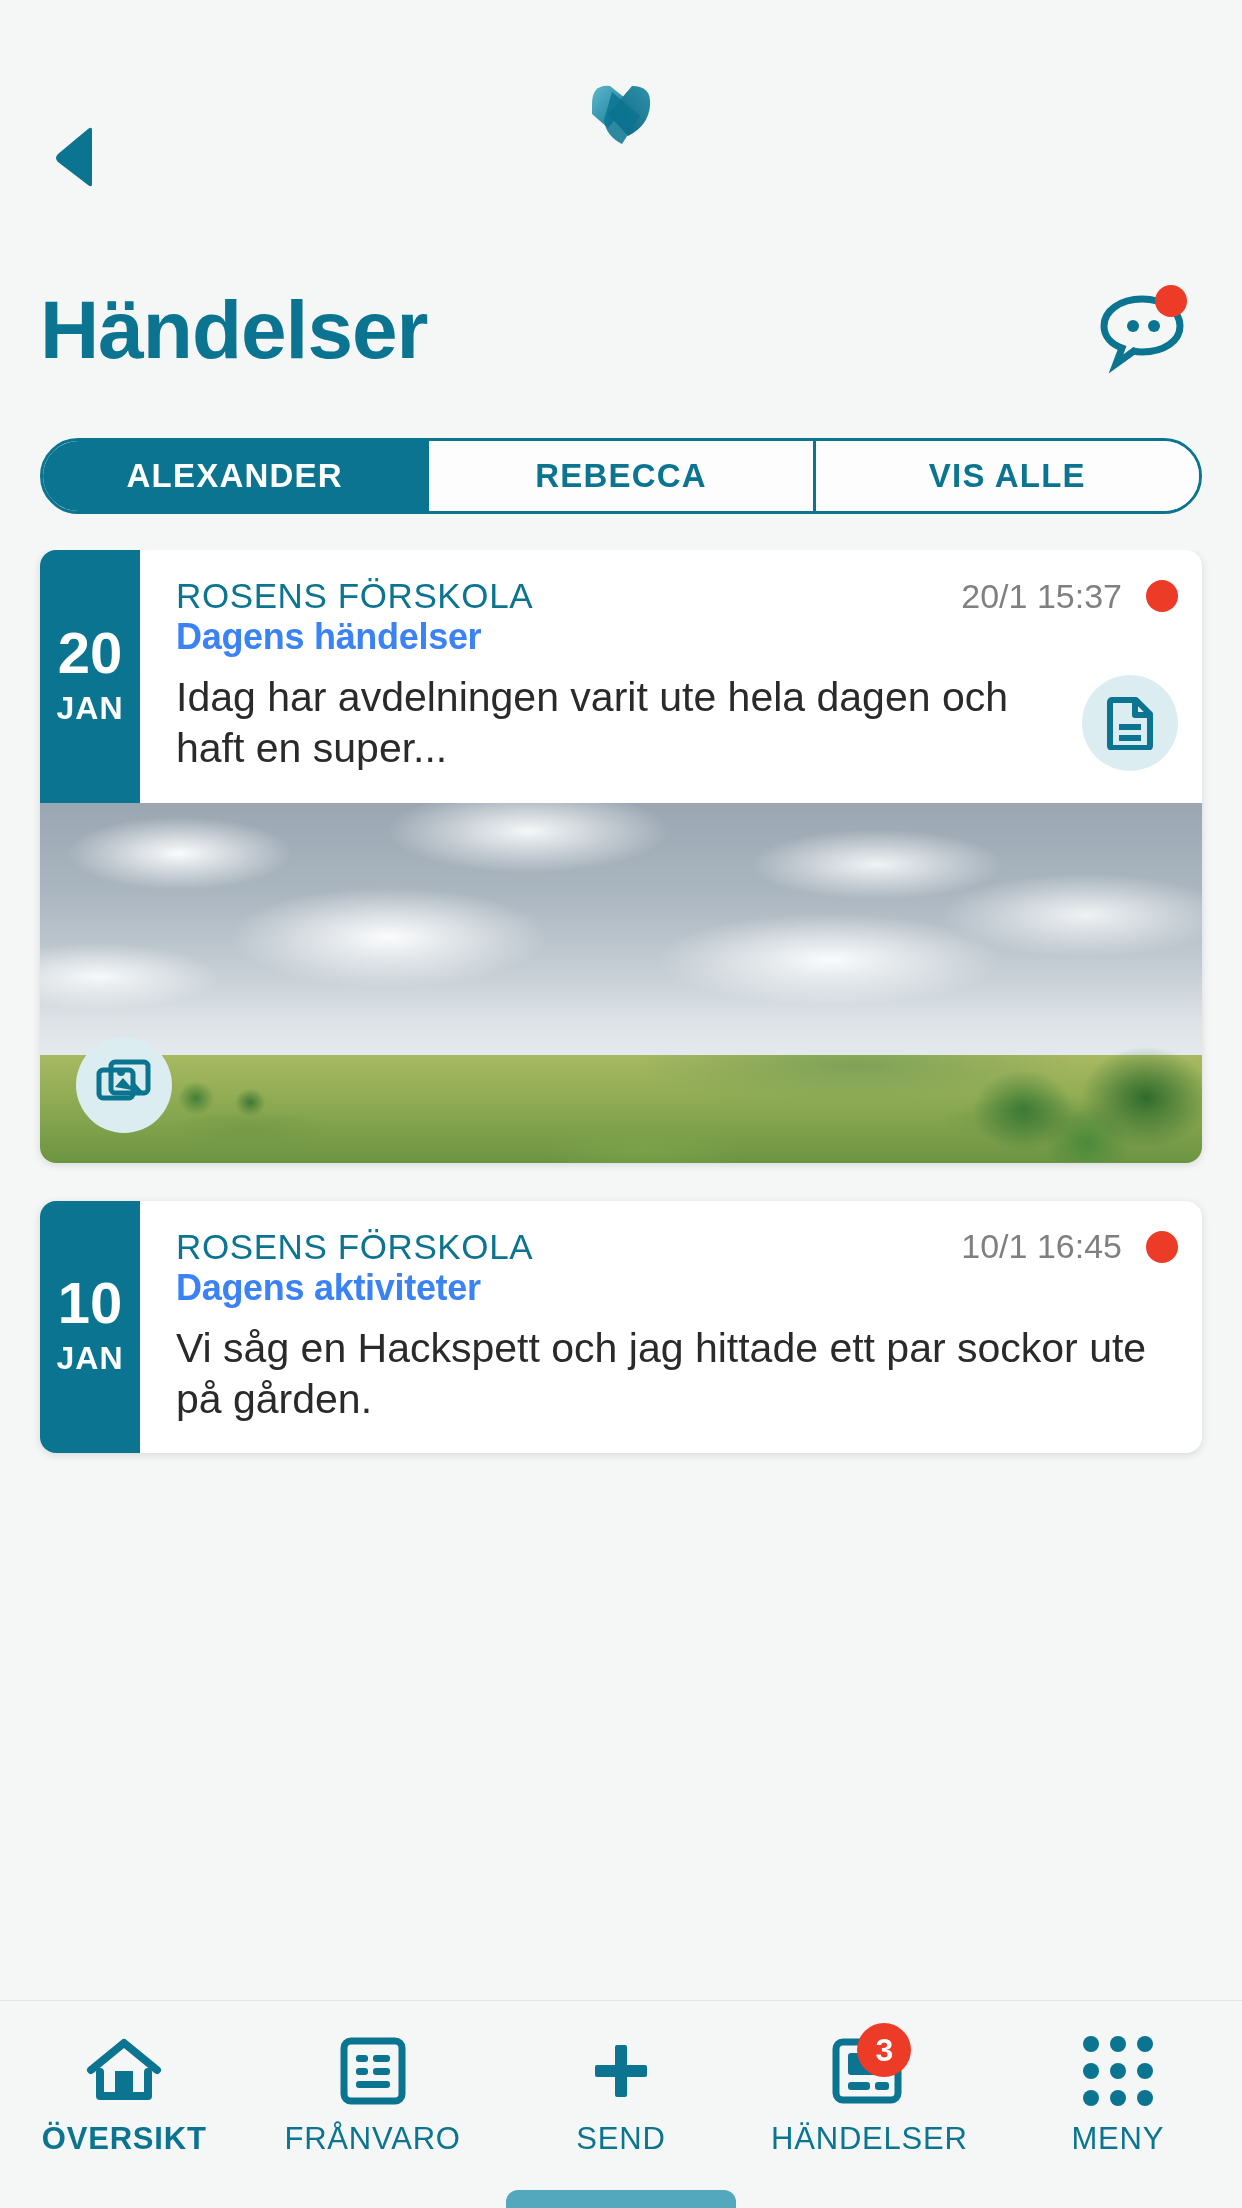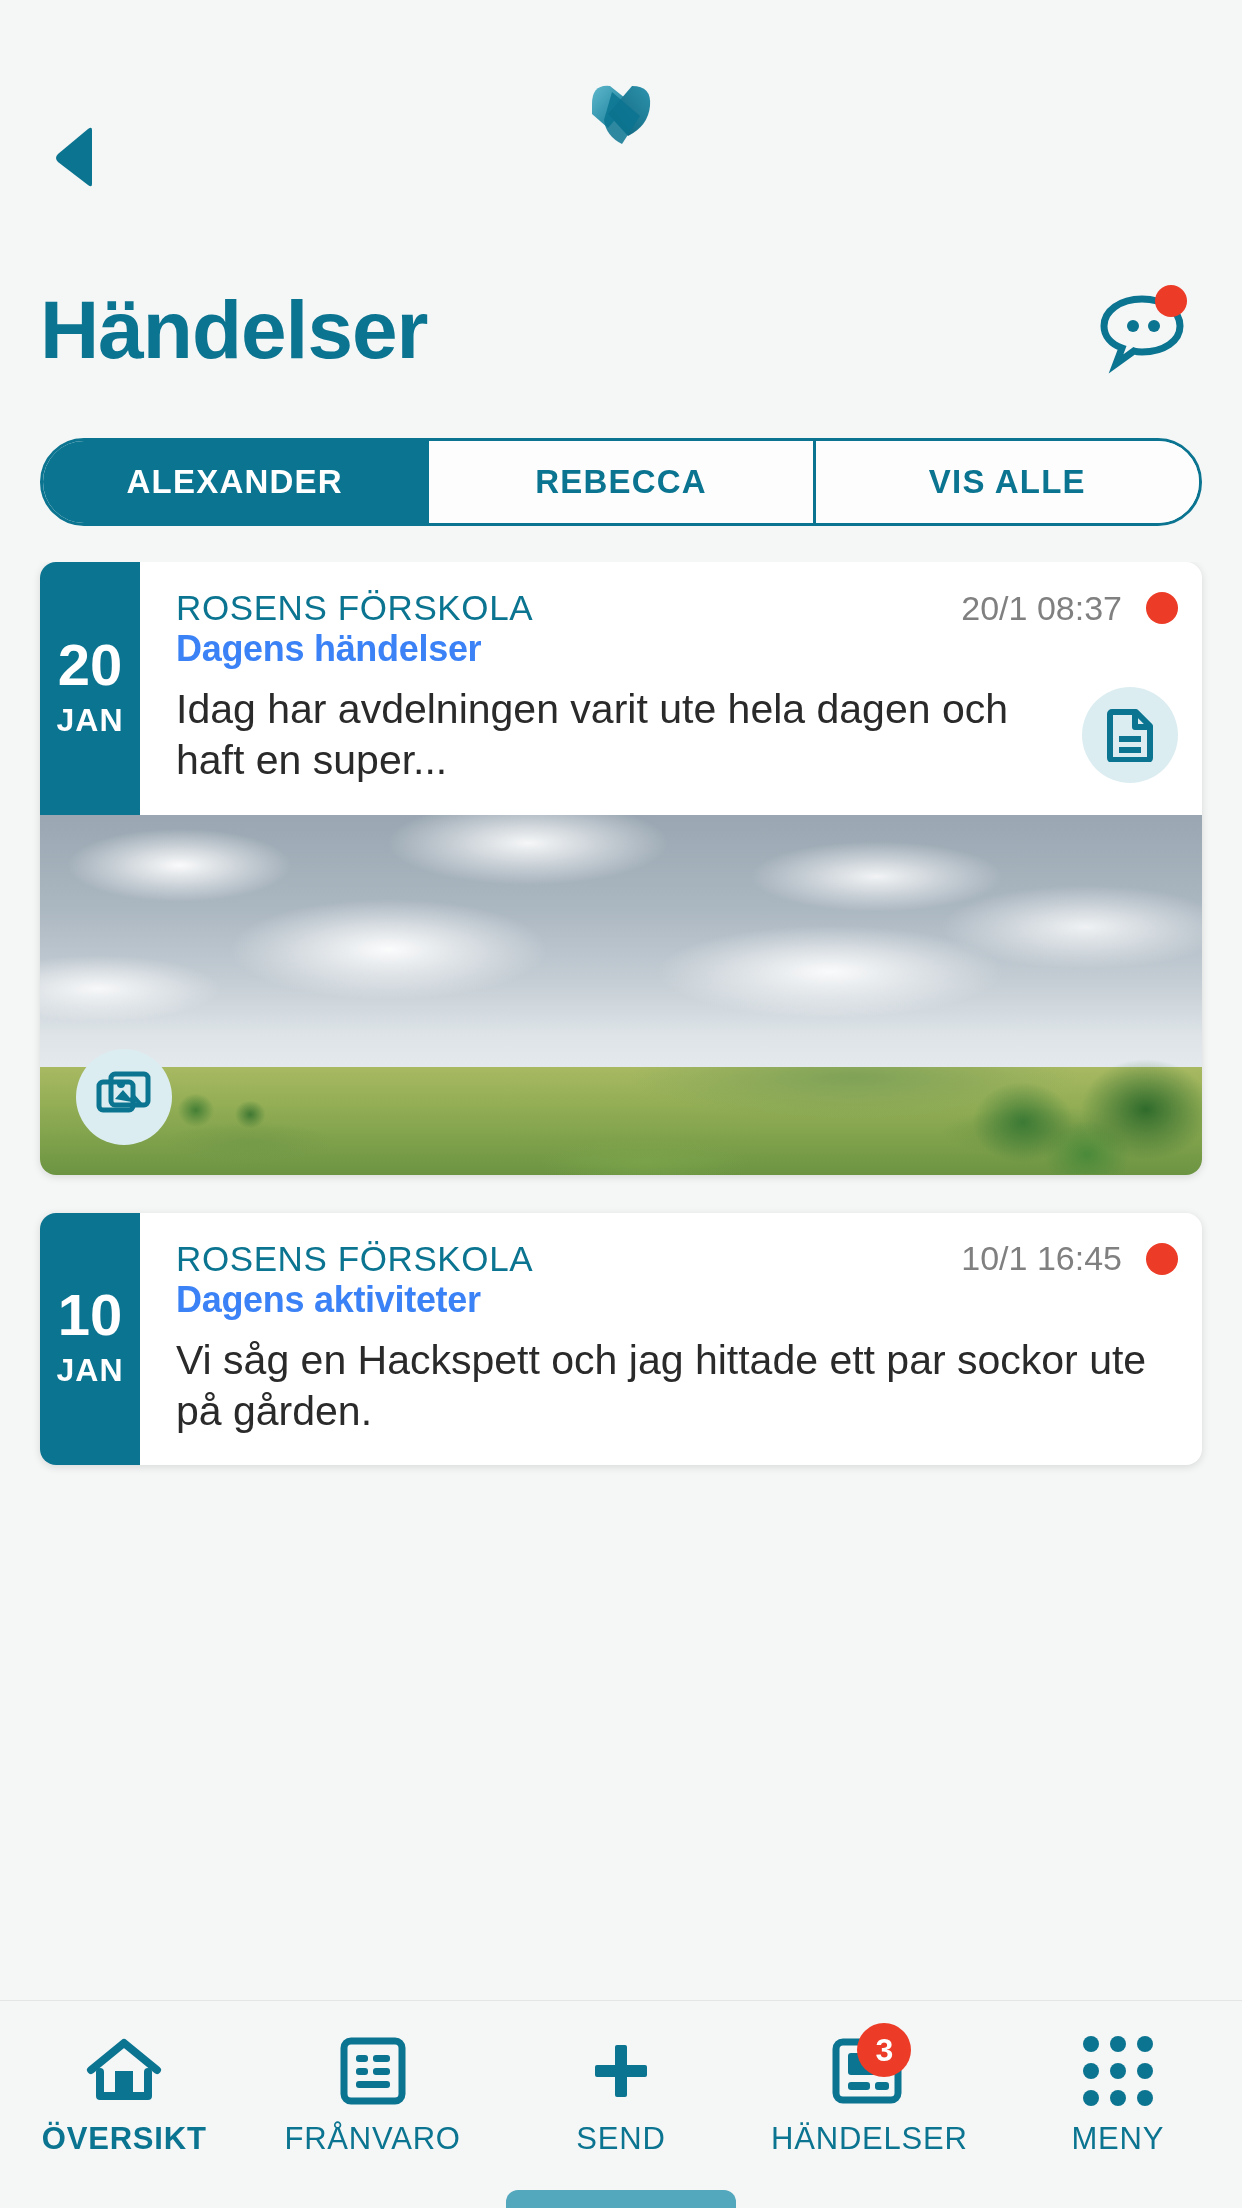--- a/index.html
+++ b/index.html
@@ -50,21 +50,21 @@
     font-size:82px;
     font-weight:bold;
     letter-spacing:-1px;
     line-height:1;
   }
   .chat-btn { position:relative; width:100px; height:90px; }
 
   
   .tabs {
     margin:38px 40px 0 40px;
-    height:88px;
+    height:76px;
     display:flex;
     border:3px solid #0b7490;
     border-radius:44px;
     overflow:hidden;
     background:#fdfdfd;
   }
   .tab {
     flex:1;
     display:flex;
     align-items:center;
@@ -323,21 +323,21 @@
   <div class="card">
     <div class="card-main">
       <div class="date-badge">
         <div class="date-day">20</div>
         <div class="date-mon">JAN</div>
       </div>
       <div class="card-body">
         <div class="card-head">
           <div class="card-source">ROSENS FÖRSKOLA</div>
           <div class="card-meta">
-            <div class="card-time">20/1 08:37</div>
+            <div class="card-time">20/1 15:37</div>
             <div class="unread-dot"></div>
           </div>
         </div>
         <div class="card-title">Dagens händelser</div>
         <div class="card-text-row">
           <div class="card-text">Idag har avdelningen varit ute hela dagen och haft en super...</div>
           <div class="doc-badge">
             <svg width="52" height="54" viewBox="0 0 52 54">
               <path d="M8 4 h24 l14 14 v32 a2 2 0 0 1 -2 2 H8 a2 2 0 0 1 -2 -2 V6 a2 2 0 0 1 2 -2 Z" fill="none" stroke="#0b7490" stroke-width="6" stroke-linejoin="round"></path>
               <path d="M31 5 v14 h14" fill="none" stroke="#0b7490" stroke-width="6" stroke-linejoin="round"></path>

